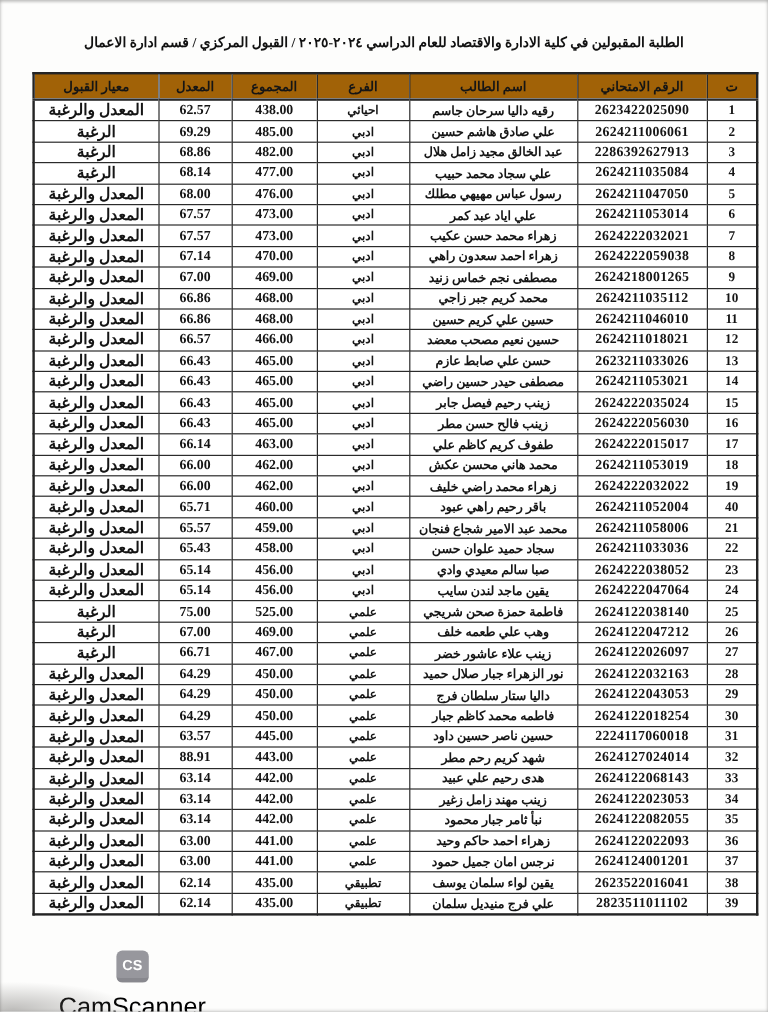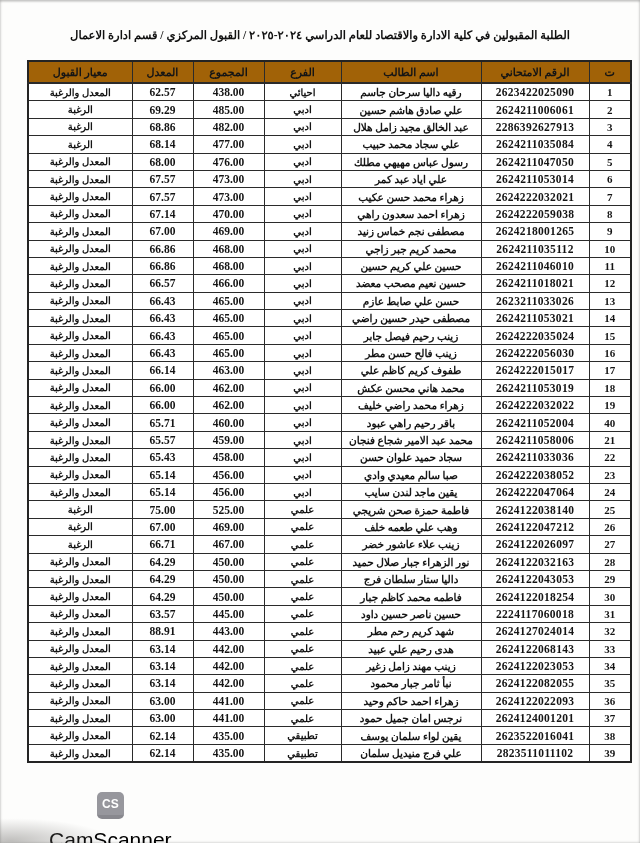--- a/index.html
+++ b/index.html
@@ -56,21 +56,21 @@
   .col-name{width:140px;}
   .col-branch{width:77px;}
   .col-total{width:71px;}
   .col-avg{width:61px;}
   .col-criterion{width:104px;}
   td.c-n{font-size:11px;font-family:"Liberation Serif","DejaVu Serif",serif;}
   td.c-exam{font-size:11.5px;letter-spacing:.3px;}
   td.c-name{font-size:10.5px;}
   td.c-branch{font-size:10px;}
   td.c-total,td.c-avg{font-size:11.5px;}
-  td.c-criterion{font-size:10px;}
+  td.c-criterion{font-size:13px;}
   .footer{
     position:absolute;left:22px;top:792px;
     display:flex;flex-direction:column;align-items:center;gap:9px;
     direction:ltr;
   }
   .cs-badge{
     width:27px;height:27px;border-radius:5px;
     background:#97979d;
     color:#ffffff;
     display:flex;align-items:center;justify-content:center;

